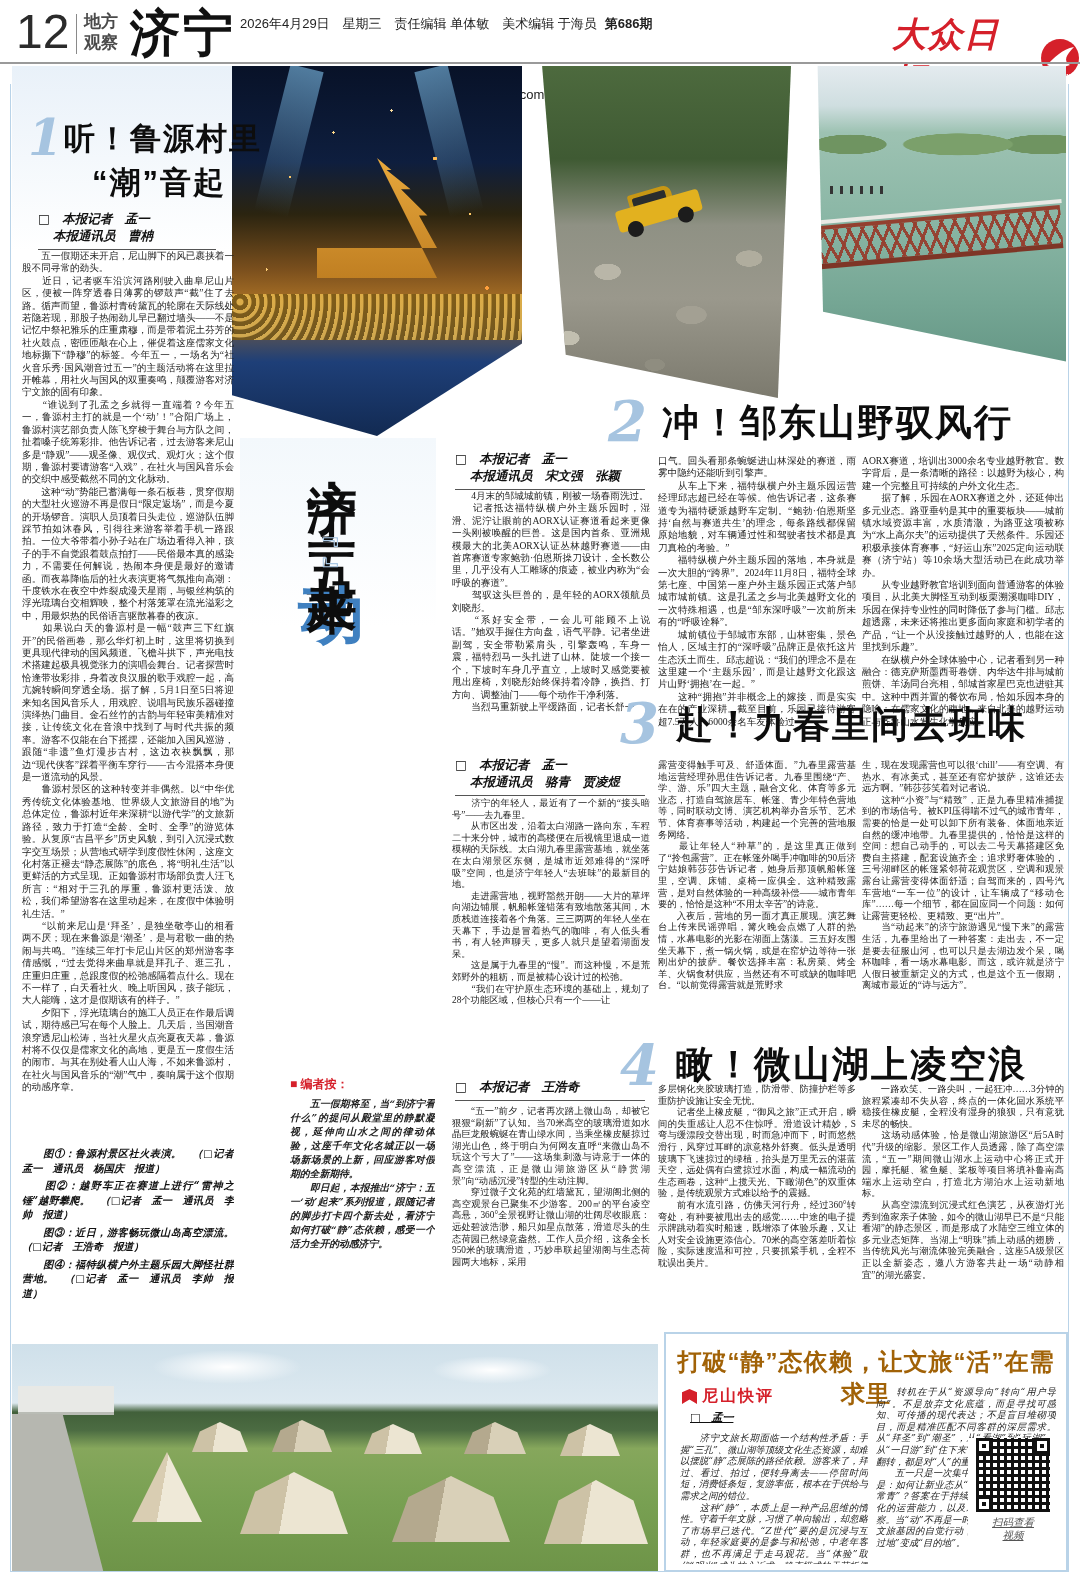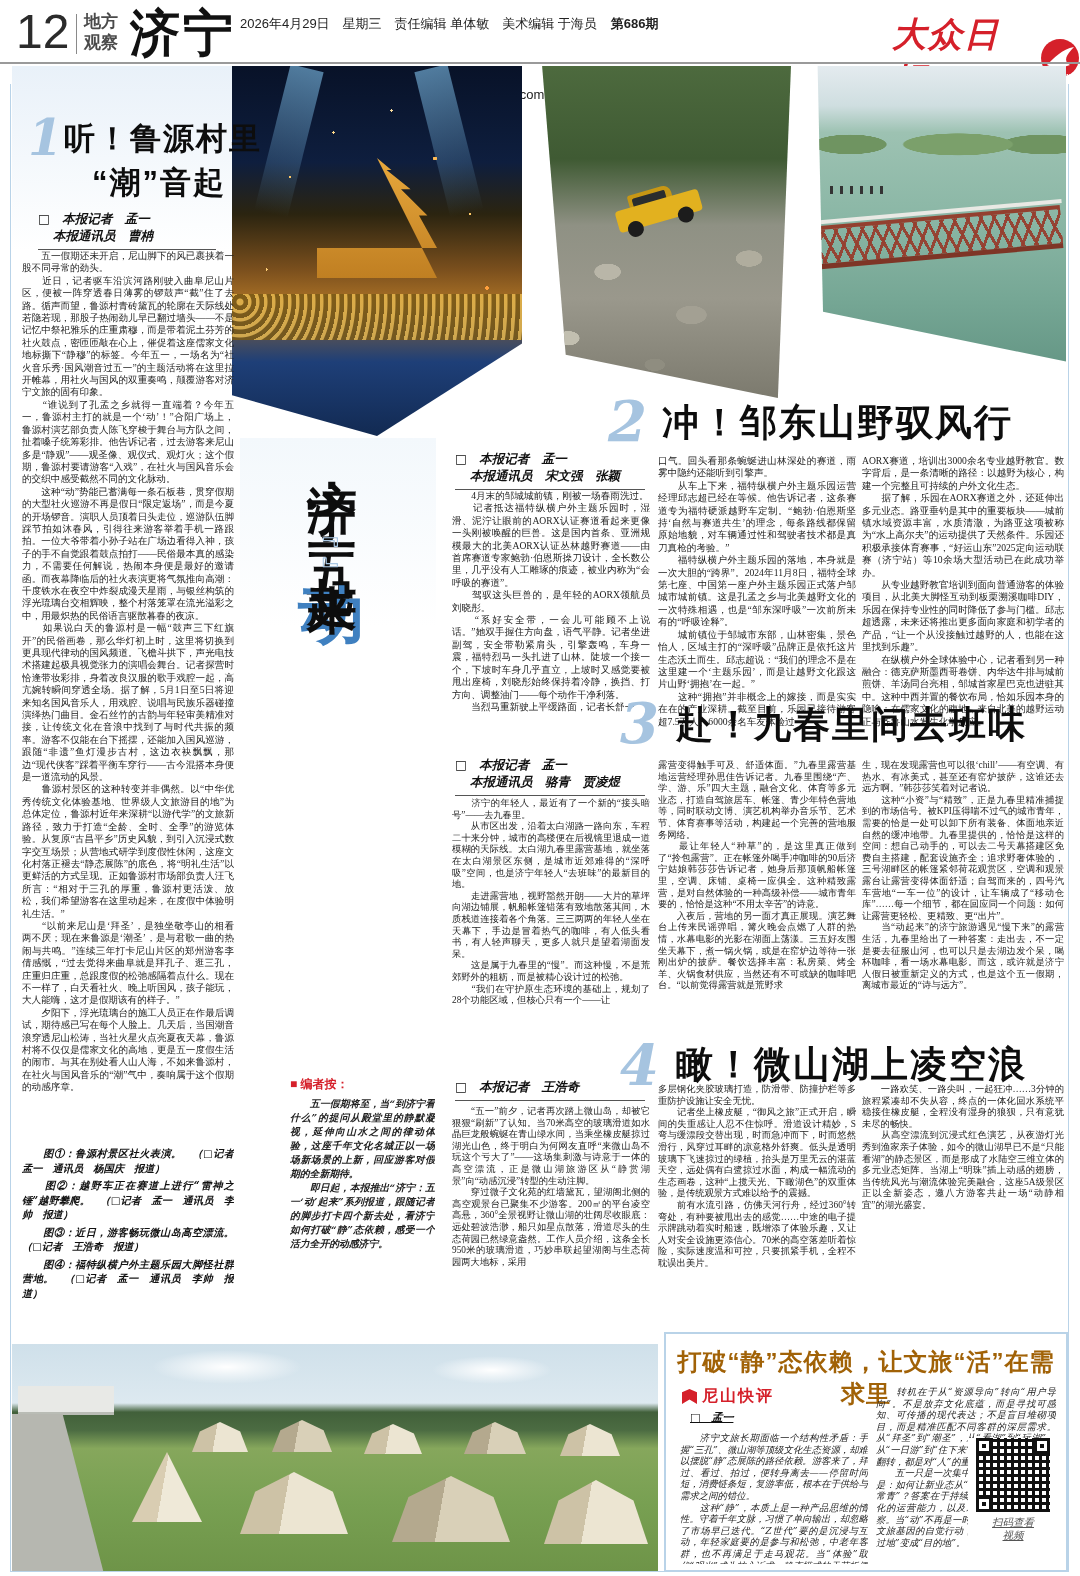--- a/index.html
+++ b/index.html
@@ -8,21 +8,21 @@
   .abs{position:absolute;}
 
   
   .pagenum{left:16px;top:4px;font-size:48px;color:#2b2b2b;font-family:"Liberation Sans",sans-serif;}
   .mast-div{left:76px;top:14px;width:1px;height:40px;background:#8a8a8a;}
   .mast-section{left:84px;top:11px;font-size:17px;line-height:21px;color:#4a4a4a;
                 font-family:"Liberation Sans",sans-serif;font-weight:bold;}
   .mast-city{left:130px;top:0px;font-size:50px;font-weight:bold;color:#111;
              font-family:"Liberation Sans",sans-serif;letter-spacing:3px;}
   .mast-meta1{left:240px;top:15px;font-size:13px;color:#222;font-family:"Liberation Sans",sans-serif;}
-  .mast-meta1 b{margin-left:14px;}
+  .mast-meta1 b{margin-left:8px;}
   .mast-meta2{left:240px;top:38px;font-size:13px;color:#222;font-family:"Liberation Sans",sans-serif;margin-top:48px;}
   .paper{left:892px;top:12px;display:flex;align-items:center;gap:7px;}
   .paper-name{font-family:"DejaVu Serif",serif;font-weight:bold;font-style:italic;
               font-size:34px;color:#d5202a;letter-spacing:2px;}
   .paper-logo{width:40px;height:40px;position:relative;}
   .paper-logo .sub{position:absolute;bottom:-1px;left:0;right:0;text-align:center;
                    font-size:6px;font-weight:bold;color:#fff;font-family:"Liberation Sans",sans-serif;}
   .mast-rule{left:0;top:62px;width:1080px;height:2px;background:#9a9a9a;}
 
   
@@ -312,20 +312,21 @@
       <p class="para">　　“五一”前夕，记者再次踏上微山岛，却被它狠狠“刷新”了认知。当70米高空的玻璃滑道如水晶巨龙般蜿蜒在青山绿水间，当乘坐橡皮艇掠过湖光山色，终于明白为何网友直呼“来微山岛不玩这个亏大了”——这场集刺激与诗意于一体的高空漂流，正是微山湖旅游区从“静赏湖景”向“动感沉浸”转型的生动注脚。</p>
       <p class="para">　　穿过微子文化苑的红墙黛瓦，望湖阁北侧的高空观景台已聚集不少游客。200㎡的平台凌空高悬，360°全景视野让微山湖的壮阔尽收眼底：远处碧波浩渺，船只如星点散落，滑道尽头的生态荷园已然绿意盎然。工作人员介绍，这条全长950米的玻璃滑道，巧妙串联起望湖阁与生态荷园两大地标，采用</p>
     </div>
   <div class="abs body-col dense" style="left:658px;top:1084px;width:198px;height:244px;">
       <p class="para">多层钢化夹胶玻璃打造，防滑带、防撞护栏等多重防护设施让安全无忧。</p>
       <p class="para">　　记者坐上橡皮艇，“御风之旅”正式开启，瞬间的失重感让人忍不住惊呼。滑道设计精妙，S弯与缓漂段交替出现，时而急冲而下，时而悠然滑行，风穿过耳畔的凉意格外舒爽。低头是透明玻璃下飞速掠过的绿植，抬头是万里无云的湛蓝天空，远处偶有白鹭掠过水面，构成一幅流动的生态画卷，这种“上揽天光、下瞰湖色”的双重体验，是传统观景方式难以给予的震撼。</p>
       <p class="para">　　前有水流引路，仿佛天河行舟，经过360°转弯处，有种要被甩出去的感觉……中途的电子提示牌跳动着实时船速，既增添了体验乐趣，又让人对安全设施更添信心。70米的高空落差听着惊险，实际速度温和可控，只要抓紧手机，全程不耽误出美片。</p>
     </div>
   <div class="abs body-col dense" style="left:862px;top:1084px;width:202px;height:244px;">
       <p class="para">　　一路欢笑、一路尖叫，一起狂冲……3分钟的旅程紧凑却不失从容，终点的一体化回水系统平稳接住橡皮艇，全程没有湿身的狼狈，只有意犹未尽的畅快。</p>
+      <p class="para">　　这场动感体验，恰是微山湖旅游区“后5A时代”升级的缩影。景区工作人员透露，除了高空漂流，“五一”期间微山湖水上运动中心将正式开园，摩托艇、鲨鱼艇、桨板等项目将填补鲁南高端水上运动空白，打造北方湖泊水上运动新地标。</p>
       <p class="para">　　从高空漂流到沉浸式红色演艺，从夜游灯光秀到渔家亲子体验，如今的微山湖早已不是“只能看湖”的静态景区，而是形成了水陆空三维立体的多元业态矩阵。当湖上“明珠”插上动感的翅膀，当传统风光与潮流体验完美融合，这座5A级景区正以全新姿态，邀八方游客共赴一场“动静相宜”的湖光盛宴。</p>
     </div>
 
   <div class="abs photo4">
     <div class="cloud" style="left:140px;top:6px;width:150px;height:34px;"></div>
     <div class="cloud" style="left:420px;top:12px;width:120px;height:28px;"></div>
     <div class="bldg"></div>
     <div class="road"></div>
     <div class="tent" style="left:180px;top:78px;width:56px;height:30px;"></div>
     <div class="tent dark" style="left:260px;top:76px;width:60px;height:32px;"></div>

